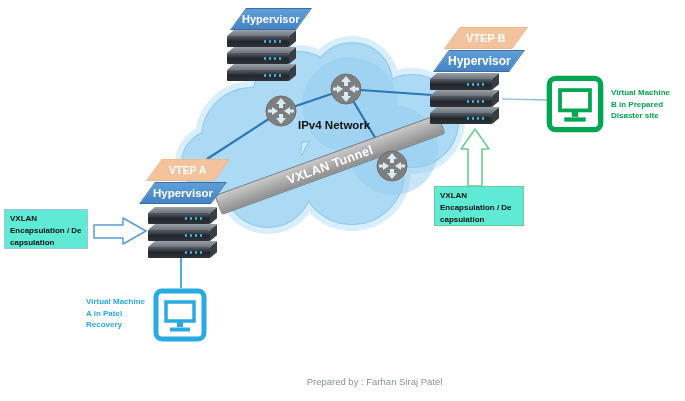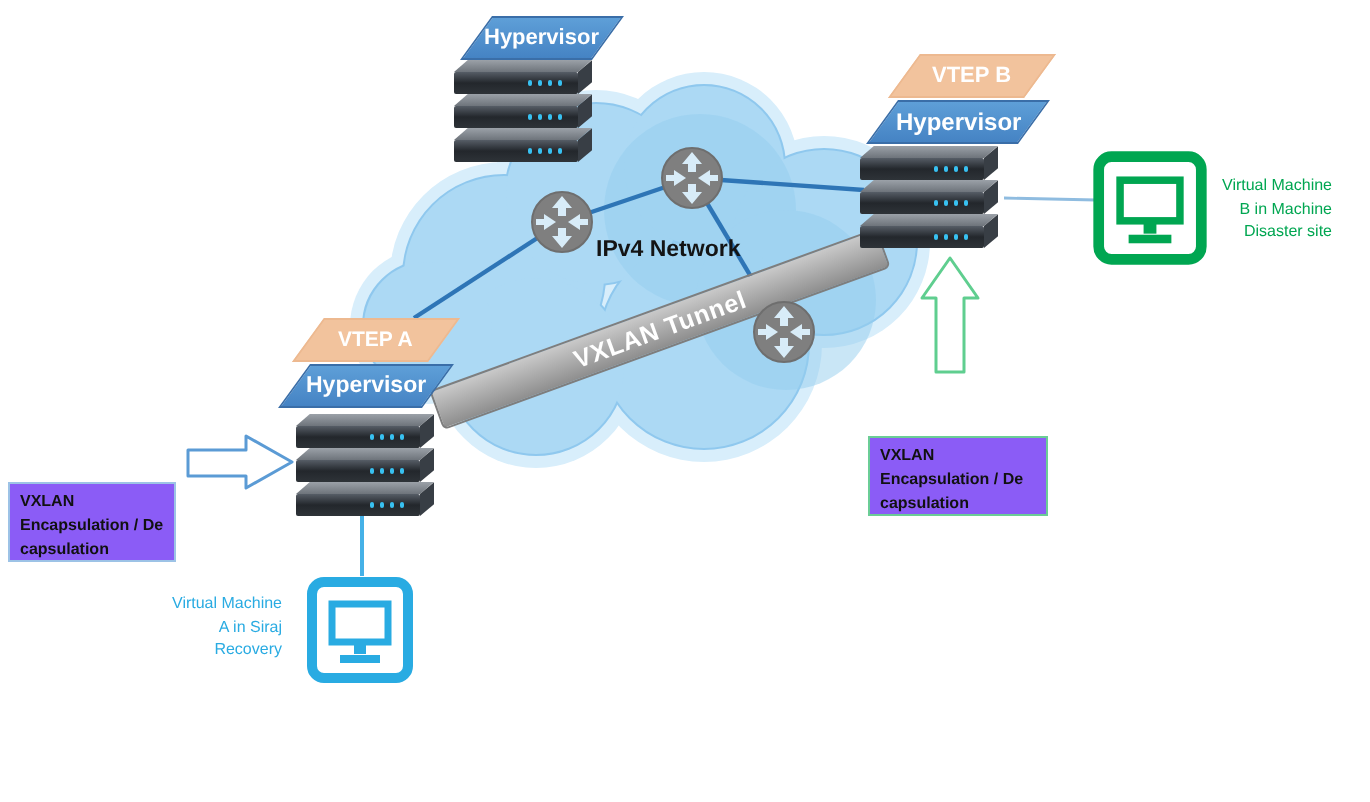--- a/index.html
+++ b/index.html
@@ -29,27 +29,27 @@
   .led{width:2.5px;height:2.5px;border-radius:50%;background:#38C1F1;}
 
   
   .tunnel{position:absolute;left:211px;top:154px;width:236px;height:19px;transform:rotate(-20deg);
           background:linear-gradient(180deg,#C9C9C9,#8E8E8E);border:1px solid #7E7E7E;border-radius:3px;
           display:flex;align-items:center;justify-content:center;}
   .tunnel span{color:#fff;font-weight:bold;font-size:12.5px;letter-spacing:.4px;white-space:nowrap;}
 
   .iplabel{position:absolute;left:298px;top:119px;font-size:11.5px;font-weight:bold;color:#141414;}
 
-  .encap-box{position:absolute;background:#8b5cf6;box-sizing:border-box;padding:3px 5px;
-             font-size:8px;font-weight:bold;color:#111;line-height:1.5;margin-top:32px;}
+  .encap-box{position:absolute;background:#5eead4;box-sizing:border-box;padding:3px 5px;
+             font-size:8px;font-weight:bold;color:#111;line-height:1.5;}
   .encap-box.a{left:4px;top:209px;width:84px;height:40px;border:1.5px solid var(--box-a-border,#9DC3E6);}
   .encap-box.b{left:434px;top:186px;width:90px;height:40px;border:1.5px solid var(--box-b-border,#6BCD96);}
   .encap-box div{white-space:nowrap;}
 
-  .vm-caption{position:absolute;font-size:8px;font-weight:normal;line-height:1.45;text-align:right;}
+  .vm-caption{position:absolute;font-size:8px;font-weight:bold;line-height:1.45;}
   .vm-caption.a{left:86px;top:296px;color:var(--vm-a,#29ABE2);}
   .vm-caption.b{left:611px;top:87px;color:var(--vm-b,#00A651);}
   .vm-caption div{white-space:nowrap;}
 
   .footer{position:absolute;left:262px;top:376px;width:225px;text-align:center;
           font-size:9.5px;color:#8B919C;}
 </style>
 </head>
 <body>
 
@@ -265,22 +265,23 @@
   </svg>
   <svg class="abs" style="left:546px;top:73px" width="58" height="62" viewBox="0 0 54 58">
     <rect x="3" y="5" width="48" height="48" rx="6" fill="none" stroke="#00A651" stroke-width="5"></rect>
     <rect x="13" y="16" width="28" height="19" fill="none" stroke="#00A651" stroke-width="3.5"></rect>
     <rect x="24" y="35.5" width="6" height="5.5" fill="#00A651"></rect>
     <rect x="17" y="41.5" width="20" height="4" fill="#00A651"></rect>
   </svg>
 
   <div class="vm-caption a">
     <div>Virtual Machine</div>
-    <div>A in Siraj</div>
+    <div>A in Patel</div>
     <div>Recovery</div>
   </div>
   <div class="vm-caption b">
     <div>Virtual Machine</div>
-    <div>B in Machine</div>
+    <div>B in Prepared</div>
     <div>Disaster  site</div>
   </div>
 
+  <div class="footer">Prepared by : Farhan Siraj Patel</div>
 </div>
 
 </body></html>

